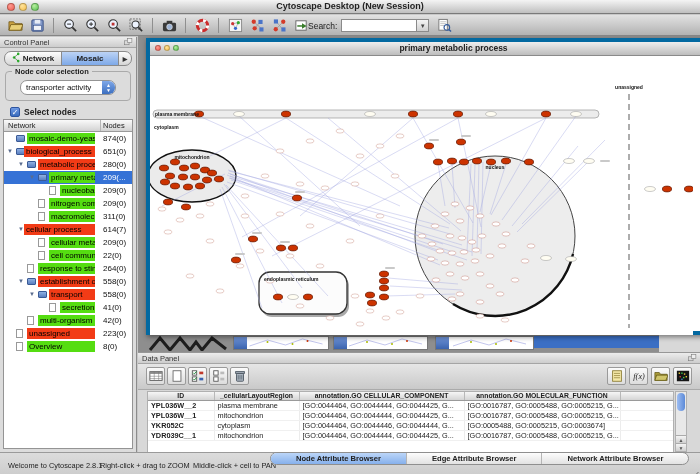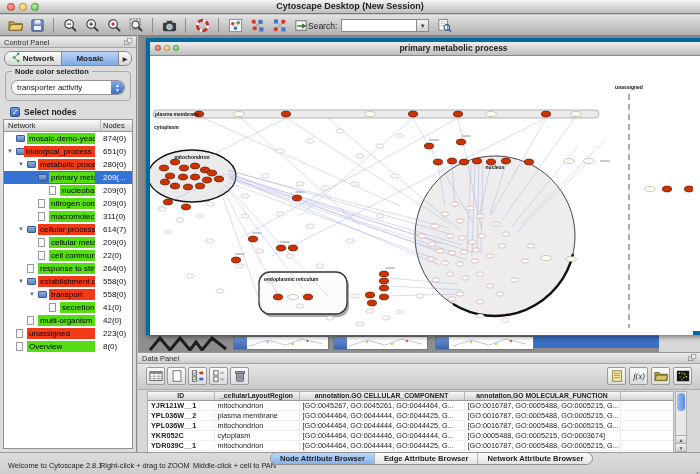--- a/index.html
+++ b/index.html
@@ -25,21 +25,21 @@
   .searchadv svg{width:15px;height:15px}
   
   .cpanel{position:absolute;left:0;top:37px;width:137px;height:415px;background:#dcdcdc;border-right:1px solid #8c8c8c}
   .ptitle{height:11px;background:linear-gradient(#ececec,#cdcdcd);border-bottom:1px solid #a5a5a5;font-size:7.5px;color:#333;padding:1px 0 0 4px;position:relative}
   .pfloat{position:absolute;right:3px;top:1px;width:9px;height:8px}
   .cptabs{display:flex;margin:3px 4px 2px;height:15px;border:1px solid #8a8a8a;border-radius:7px;background:linear-gradient(#fdfdfd,#d6d6d6);overflow:hidden;font-size:8px;font-weight:bold}
   .cptab{flex:1;display:flex;align-items:center;justify-content:center;gap:2px;color:#222}
   .cptab.active{background:linear-gradient(#bcd3f5,#7ea9e8);border-left:1px solid #8a8a8a}
   .cptab svg{width:9px;height:11px}
   .cptab-arrow{width:13px;display:flex;align-items:center;justify-content:center;border-left:1px solid #8a8a8a;font-size:6px;color:#333}
-  .group{position:relative;margin:5px 5px 3px;border:1px solid #aaa;border-radius:4px;padding:8px 5px 5px}
+  .group{position:relative;margin:5px 5px 3px;border:1px solid #aaa;border-radius:4px;padding:8px 14px 5px}
   .grouplbl{position:absolute;top:-5px;left:6px;background:#dcdcdc;padding:0 3px;font-size:7.5px;font-weight:bold;color:#222}
   .combo{display:flex;height:15px;border:1px solid #949494;border-radius:7px;background:#fff;overflow:hidden}
   .combo-val{flex:1;font-size:8px;padding:2px 0 0 5px;white-space:nowrap}
   .combo-cap{width:13px;background:linear-gradient(#7fa8e8,#3c6fc0);color:#fff;font-size:5px;line-height:5px;text-align:center;padding-top:2px}
   .checkrow{display:flex;align-items:center;gap:4px;margin:4px 0 4px 10px;height:13px}
   .checkbox{width:10px;height:10px;border-radius:2px;background:linear-gradient(#6f9ae4,#3a6cbd);border:1px solid #2d54a0;color:#fff;font-size:8px;line-height:9px;text-align:center}
   .checklbl{font-size:8.5px;font-weight:bold;color:#222}
   .treebox{position:absolute;left:3px;right:3px;top:82px;bottom:3px;border:1px solid #949494;background:#fff;overflow:hidden}
   .treehead{height:12px;background:linear-gradient(#fafafa,#d2d2d2);border-bottom:1px solid #9a9a9a;position:relative;font-size:7.5px;color:#222}
   .th1{position:absolute;left:4px;top:1px}.th2{position:absolute;left:99px;top:1px}
@@ -76,21 +76,21 @@
   .dtable{position:absolute;left:9px;top:38px;width:527px;bottom:0;background:#fff;border:1px solid #b0b0b0;border-bottom:none;overflow:hidden}
   table{border-collapse:collapse;width:100%;table-layout:fixed}
   th{height:8px;background:linear-gradient(#f6f6f6,#d4d4d4);border-right:1px solid #b8b8b8;border-bottom:1px solid #9a9a9a;font-size:6.8px;font-weight:bold;color:#222;overflow:hidden;white-space:nowrap;padding:0 2px}
   td{height:9px;font-size:7.3px;border-right:1px solid #ececec;border-bottom:1px solid #f0f0f0;white-space:nowrap;overflow:hidden;padding:0 3px;color:#222}
   td.idcol{font-weight:bold}
   .dscroll{position:absolute;right:13px;top:38px;width:12px;bottom:0;background:#e8e8e8;border:1px solid #b0b0b0}
   .dthumb{position:absolute;left:1px;top:1px;width:8px;height:18px;border-radius:4px;background:linear-gradient(90deg,#9dbdf2,#5c8ad8)}
   .dsbtn{position:absolute;left:0;width:10px;height:8px;font-size:5px;text-align:center;line-height:8px;color:#555;background:linear-gradient(#f4f4f4,#d0d0d0);border-top:1px solid #aaa}
   
   .btabs{position:absolute;left:270px;top:452px;height:13px;display:flex;border:1px solid #8f8f8f;border-radius:7px;overflow:hidden;background:linear-gradient(#fdfdfd,#e2e2e2);z-index:5;font-size:7.6px;font-weight:bold}
-  .btab{padding:1px 9px 0;color:#222;border-left:1px solid #b5b5b5}
+  .btab{padding:1px 25px 0;color:#222;border-left:1px solid #b5b5b5}
   .btab:first-child{border-left:none}
   .btab.active{background:linear-gradient(#bcd6f8,#86b0ec)}
   .statusbar{position:absolute;left:0;top:452px;width:700px;height:32px;background:linear-gradient(#dcdcdc,#c6c6c6);border-top:1px solid #9a9a9a}
   .stxt{position:absolute;top:8px;font-size:7.4px;color:#222}
   .st1{left:8px}.st2{left:100px}.st3{left:193px}
   .grip{position:absolute;right:1px;bottom:1px;width:11px;height:11px;background:
     linear-gradient(135deg,transparent 45%,#9a9a9a 45%,#9a9a9a 50%,transparent 50%,transparent 70%,#9a9a9a 70%,#9a9a9a 75%,transparent 75%)}
 </style>
 </head>
 <body>
@@ -288,21 +288,21 @@
           <span class="tcount">209(0)</span>
         </div>
         <div class="trow">
           <span class="tpage" style="left:34px"></span>
           <span class="tlab g" style="left:45px">macromolecule</span>
           <span class="tcount">311(0)</span>
         </div>
         <div class="trow">
           <span class="tarr" style="left:14px">▼</span>
           <span class="tfold" style="left:23px"></span>
-          <span class="tlab r" style="left:34px">cellular process</span>
+          <span class="tlab r" style="left:20px">cellular process</span>
           <span class="tcount">614(7)</span>
         </div>
         <div class="trow">
           <span class="tpage" style="left:34px"></span>
           <span class="tlab g" style="left:45px">cellular metabol</span>
           <span class="tcount">209(0)</span>
         </div>
         <div class="trow">
           <span class="tpage" style="left:34px"></span>
           <span class="tlab g" style="left:45px">cell communicat</span>
@@ -695,27 +695,20 @@
           <tr id="dhead">
             <th>ID</th>
             <th>_cellularLayoutRegion</th>
             <th>annotation.GO CELLULAR_COMPONENT</th>
             <th>annotation.GO MOLECULAR_FUNCTION</th>
             <th></th>
           </tr>
         </thead>
       <tbody id="dbody">
           <tr>
-            <td class="idcol">YJR121W__1</td>
-            <td class="">mitochondrion</td>
-            <td class="">[GO:0045267, GO:0045261, GO:0044464, G...</td>
-            <td class="">[GO:0016787, GO:0005488, GO:0005215, G...</td>
-            <td></td>
-          </tr>
-          <tr>
             <td class="idcol">YPL036W__2</td>
             <td class="">plasma membrane</td>
             <td class="">[GO:0044464, GO:0044444, GO:0044425, G...</td>
             <td class="">[GO:0016787, GO:0005488, GO:0005215, G...</td>
             <td></td>
           </tr>
           <tr>
             <td class="idcol">YPL036W__1</td>
             <td class="">mitochondrion</td>
             <td class="">[GO:0044464, GO:0044444, GO:0044425, G...</td>

